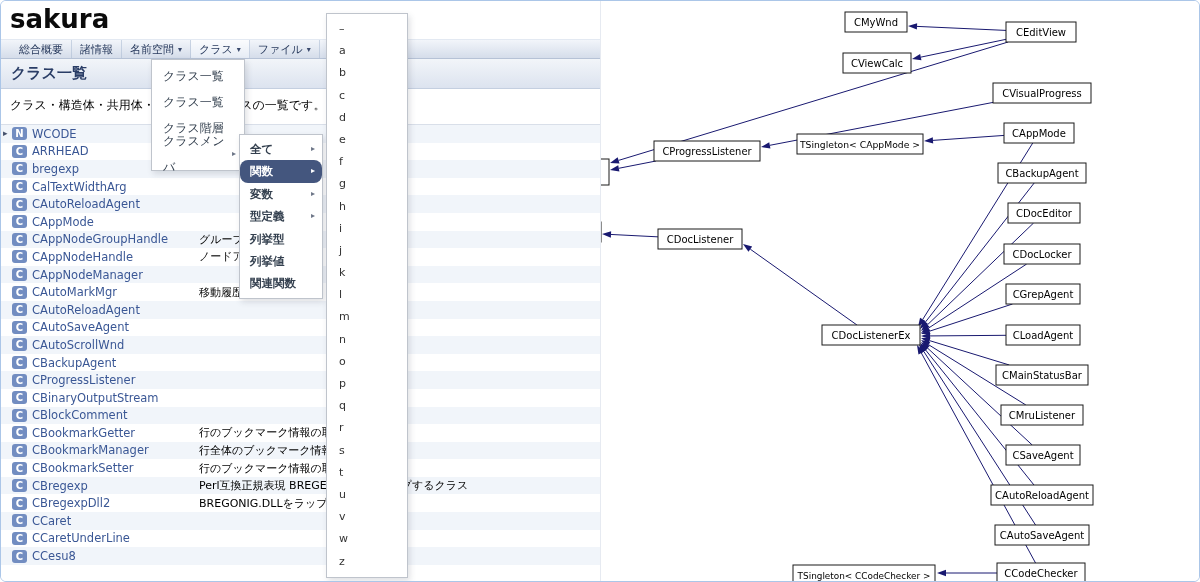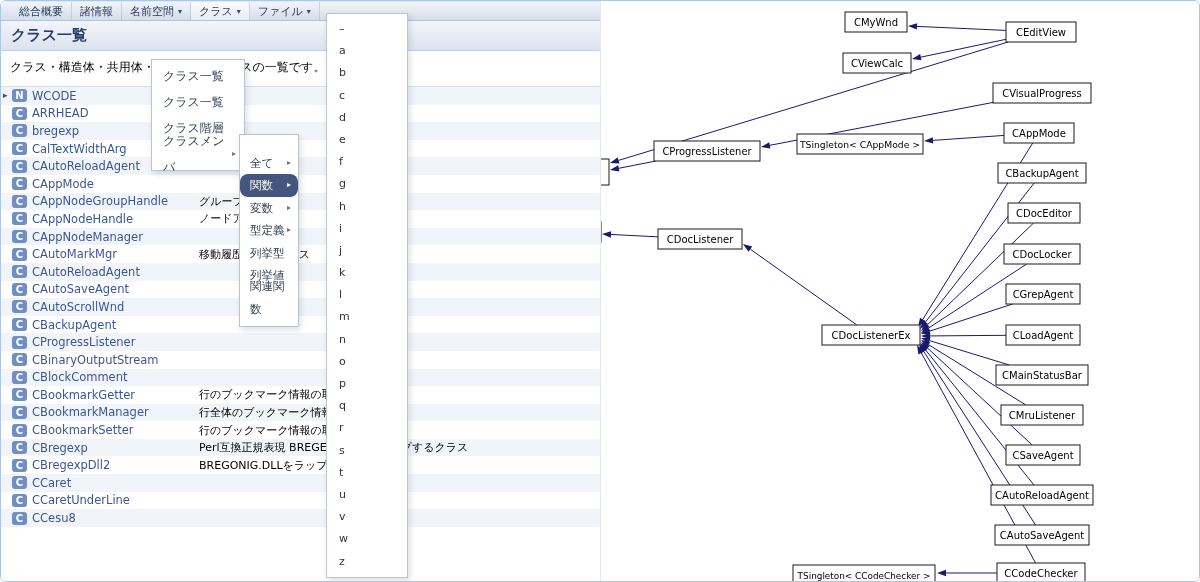--- a/index.html
+++ b/index.html
@@ -24,39 +24,40 @@
   .namecell{width:196px;flex:none;display:flex;align-items:center;overflow:hidden;}
   .spacer{width:9px;flex:none;font-size:9px;color:#44506B;line-height:9px;}
   .icona{width:15px;height:13px;border-radius:3px;background:#728DC1;color:#fff;font-size:10px;font-weight:bold;text-align:center;line-height:13px;flex:none;margin-right:5px;}
   .cname{font-weight:normal;color:#3A5795;text-decoration:none;cursor:pointer;white-space:nowrap;}
   .desc{color:#000;font-size:11px;white-space:nowrap;overflow:hidden;}
 
   
   .menu{position:absolute;background:#fff;border:1px solid #BFC4CC;box-shadow:2px 3px 6px rgba(60,70,90,.16);z-index:20;}
   .menu1{left:150px;top:58px;width:94px;padding:3px 0;}
   .menu1 .mi{height:26px;line-height:26px;padding:0 8px 0 11px;font-size:12px;color:#34404F;display:flex;justify-content:space-between;align-items:center;cursor:pointer;}
-  .menu2{left:238px;top:133px;width:60px;padding:17px 0;}
+  .menu2{left:238px;top:133px;width:84px;padding:3px 0;font-weight:bold;}
   .menu2 .mi{height:22.4px;line-height:22.4px;padding:0 7px 0 10px;font-size:11.5px;color:#34404F;display:flex;justify-content:space-between;align-items:center;cursor:pointer;}
   .mi.sel{background:#44567E;color:#fff;border-radius:8px;}
   .subarrow{font-size:8px;color:#6B7486;}
   .mi.sel .subarrow{color:#fff;}
   .menu3{left:325px;top:12px;width:82px;padding:4px 0;}
   .menu3 .mi{height:22.2px;line-height:22.2px;padding-left:12px;font-size:11px;color:#333;cursor:pointer;}
 
   
   .right{position:absolute;left:600px;top:0;width:599px;height:580px;background:#fff;}
   .right svg{display:block;}
   .dnode{cursor:pointer;}
 </style>
 </head>
 <body>
 
 <div class="app">
 
   <div class="left">
+    <div class="titlearea">sakura</div>
 
     <div class="tabbar">
       <a class="tab">総合概要</a>
       <a class="tab">諸情報</a>
       <a class="tab has-menu">名前空間</a>
       <a class="tab has-menu active">クラス</a>
       <a class="tab has-menu">ファイル</a>
     </div>
 
     <div class="pageheader">

